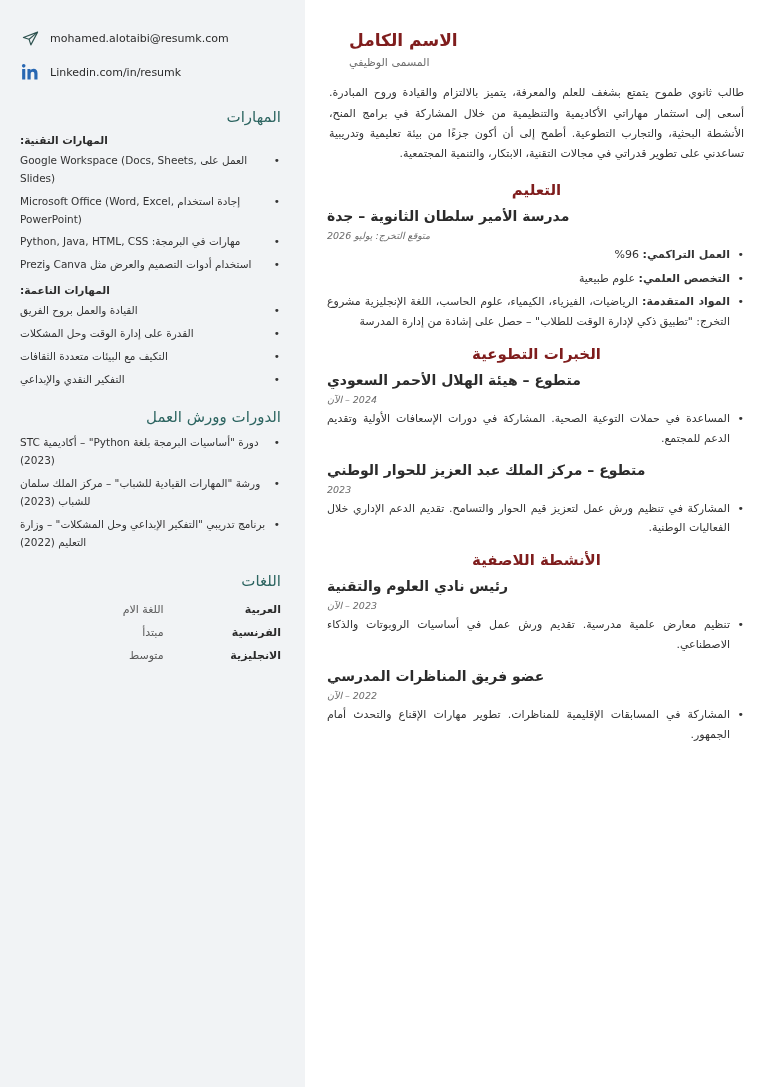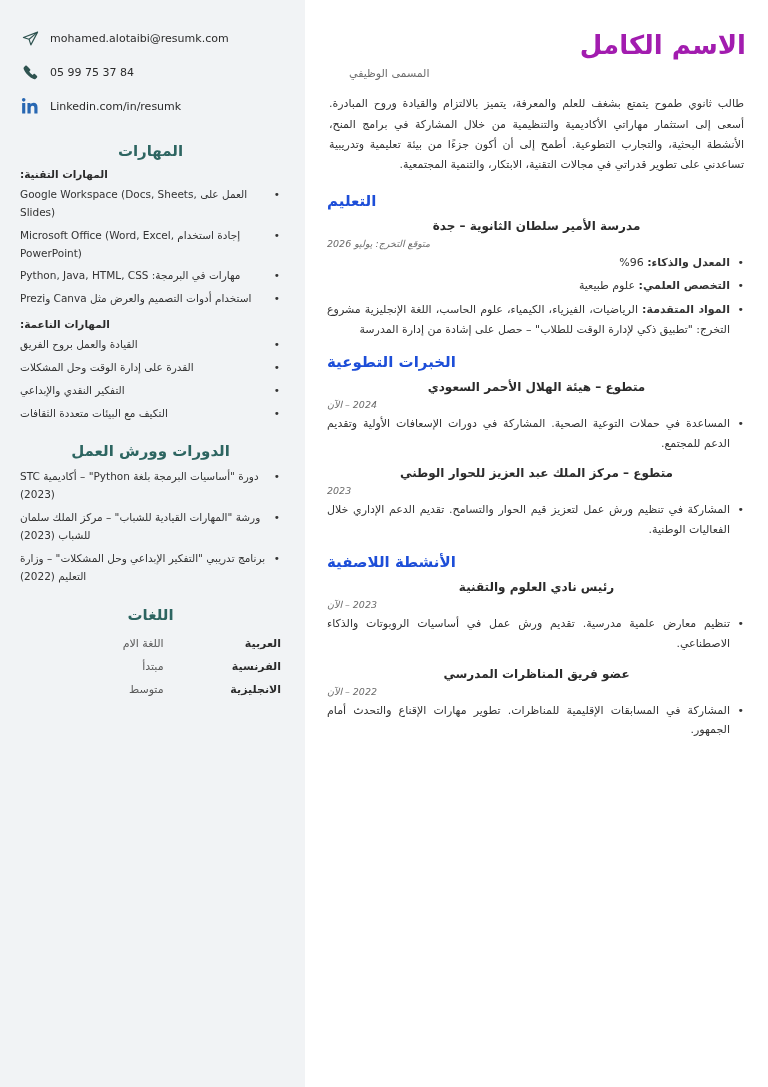--- a/index.html
+++ b/index.html
@@ -36,27 +36,27 @@
     text-align: right;
   }
 
   .header-block {
     text-align: left;
     padding-left: 22px;
     margin-bottom: 14px;
   }
 
   .full-name {
-    font-size: 26px;
+    font-size: 17px;
     font-weight: bold;
-    color: #a21caf;
+    color: #7f1d1d;
     letter-spacing: 0px;
     line-height: 1.2;
     direction: rtl;
-    text-align: right;
+    text-align: left;
   }
 
   .job-title {
     margin-top: 6px;
     font-size: 11px;
     color: #6d6d6d;
     direction: rtl;
     text-align: left;
   }
 
@@ -70,35 +70,35 @@
     padding: 0 2px;
   }
 
   .section {
     margin-bottom: 13px;
   }
 
   .section-title {
     font-size: 15px;
     font-weight: bold;
-    color: #1d4ed8;
+    color: #7f1d1d;
     margin-bottom: 7px;
-    text-align: left;
+    text-align: center;
     direction: rtl;
   }
 
   .entry {
     margin-bottom: 11px;
   }
 
   .entry-title {
-    font-size: 12px;
+    font-size: 14px;
     font-weight: bold;
     color: #2b2b2b;
-    text-align: center;
+    text-align: left;
     direction: rtl;
     line-height: 1.5;
   }
 
   .entry-date {
     font-size: 9.5px;
     font-style: italic;
     color: #6b6b6b;
     text-align: left;
     direction: rtl;
@@ -171,23 +171,23 @@
     color: #2b2b2b;
     text-align: left;
     direction: ltr;
     word-break: break-word;
   }
 
   .side-section { margin-bottom: 20px; }
 
   .side-title {
     font-size: 15px;
-    font-weight: bold;
+    font-weight: normal;
     color: #2d6561;
-    text-align: center;
+    text-align: right;
     margin-bottom: 8px;
     direction: rtl;
   }
 
   .side-sub {
     font-size: 10.5px;
     font-weight: bold;
     color: #2b2b2b;
     text-align: left;
     direction: rtl;
@@ -260,28 +260,20 @@
       <div class="contact-row">
         <span class="contact-text">mohamed.alotaibi@resumk.com</span>
         <span class="contact-icon">
           <svg width="17" height="17" viewBox="0 0 24 24" fill="none" stroke="#2f5350" stroke-width="1.6" stroke-linejoin="round">
             <path d="M22 3 L2 10.5 L10 13 L12.5 21 Z"></path>
             <path d="M22 3 L10 13"></path>
           </svg>
         </span>
       </div>
 
-      <div class="contact-row">
-        <span class="contact-text">05 99 75 37 84</span>
-        <span class="contact-icon">
-          <svg width="17" height="17" viewBox="0 0 24 24" fill="#2f5350">
-            <path d="M6.6 2.6c-.5-.5-1.3-.5-1.8 0L3 4.4c-.8.8-1 2-.5 3C4.8 12.9 10.9 19 16.4 21.3c1 .4 2.2.2 3-.6l1.8-1.8c.5-.5.5-1.3 0-1.8l-3-3c-.5-.5-1.3-.5-1.8 0l-1.3 1.3c-1.8-1-3.9-3.1-4.9-4.9l1.3-1.3c.5-.5.5-1.3 0-1.8l-3-3z"></path>
-          </svg>
-        </span>
-      </div>
 
       <div class="contact-row">
         <span class="contact-text">Linkedin.com/in/resumk</span>
         <span class="contact-icon">
           <svg width="18" height="18" viewBox="0 0 24 24" fill="#2867b2">
             <rect x="1.5" y="8" width="4.2" height="14" rx="0.4"></rect>
             <circle cx="3.6" cy="3.8" r="2.4"></circle>
             <path d="M8.6 8h4v1.9c.7-1.2 2.2-2.2 4.2-2.2 3.4 0 5.2 2.1 5.2 6V22h-4.2v-7.3c0-1.9-.7-3-2.3-3-1.5 0-2.6 1-2.6 3V22H8.6z"></path>
           </svg>
         </span>
@@ -297,22 +289,22 @@
         <li>العمل على Google Workspace (Docs, Sheets, Slides)</li>
         <li>إجادة استخدام Microsoft Office (Word, Excel, PowerPoint)</li>
         <li>مهارات في البرمجة: Python, Java, HTML, CSS</li>
         <li>استخدام أدوات التصميم والعرض مثل Canva وPrezi</li>
       </ul>
 
       <div class="side-sub">المهارات الناعمة:</div>
       <ul class="side-bullets">
         <li>القيادة والعمل بروح الفريق</li>
         <li>القدرة على إدارة الوقت وحل المشكلات</li>
+        <li>التكيف مع البيئات متعددة الثقافات</li>
         <li>التفكير النقدي والإبداعي</li>
-        <li>التكيف مع البيئات متعددة الثقافات</li>
       </ul>
     </section>
 
     <section class="side-section">
       <h2 class="side-title">الدورات وورش العمل</h2>
       <ul class="side-bullets">
         <li>دورة "أساسيات البرمجة بلغة Python" – أكاديمية STC (2023)</li>
         <li>ورشة "المهارات القيادية للشباب" – مركز الملك سلمان للشباب (2023)</li>
         <li>برنامج تدريبي "التفكير الإبداعي وحل المشكلات" – وزارة التعليم (2022)</li>
       </ul>
@@ -349,21 +341,21 @@
 
     <p class="summary">طالب ثانوي طموح يتمتع بشغف للعلم والمعرفة، يتميز بالالتزام والقيادة وروح المبادرة. أسعى إلى استثمار مهاراتي الأكاديمية والتنظيمية من خلال المشاركة في برامج المنح، الأنشطة البحثية، والتجارب التطوعية. أطمح إلى أن أكون جزءًا من بيئة تعليمية وتدريبية تساعدني على تطوير قدراتي في مجالات التقنية، الابتكار، والتنمية المجتمعية.</p>
 
     <section class="section">
       <h2 class="section-title">التعليم</h2>
 
       <div class="entry">
         <div class="entry-title">مدرسة الأمير سلطان الثانوية – جدة</div>
         <div class="entry-date">متوقع التخرج: يوليو 2026</div>
         <ul class="bullets">
-          <li><span class="lbl-bold">المعدل والذكاء:</span><span> 96%</span></li>
+          <li><span class="lbl-bold">العمل التراكمي:</span><span> 96%</span></li>
           <li><span class="lbl-bold">التخصص العلمي:</span><span> علوم طبيعية</span></li>
           <li><span class="lbl-bold">المواد المتقدمة:</span><span> الرياضيات، الفيزياء، الكيمياء، علوم الحاسب، اللغة الإنجليزية مشروع التخرج: "تطبيق ذكي لإدارة الوقت للطلاب" – حصل على إشادة من إدارة المدرسة</span></li>
         </ul>
       </div>
     </section>
 
     <section class="section">
       <h2 class="section-title">الخبرات التطوعية</h2>
 
       <div class="entry">

